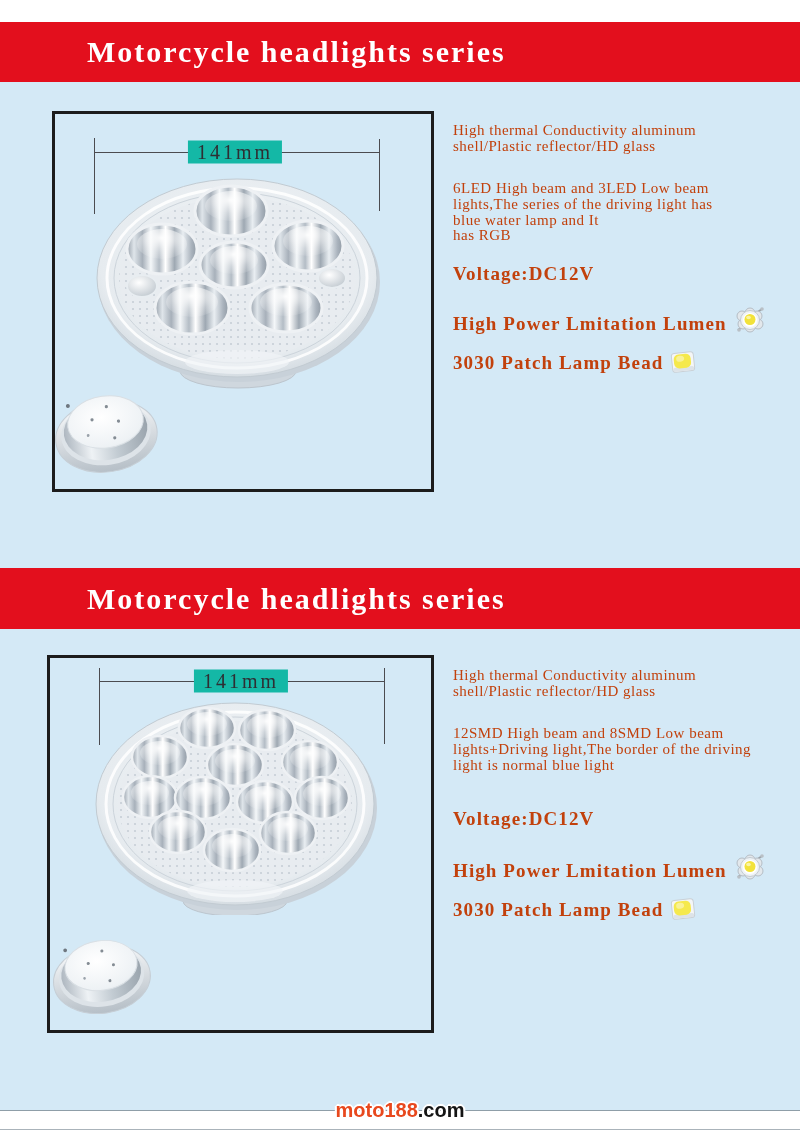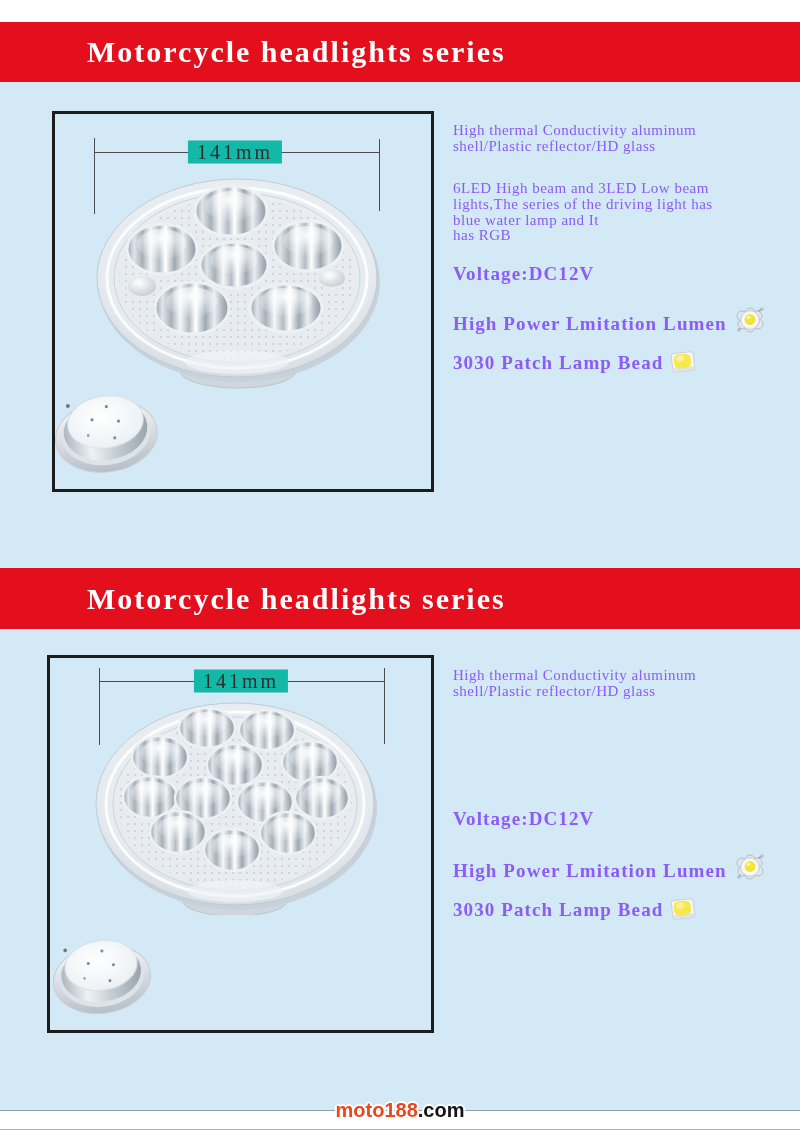--- a/index.html
+++ b/index.html
@@ -13,21 +13,21 @@
         font-size:30px;letter-spacing:2px;white-space:nowrap;}
   .photo-box{position:absolute;border:3px solid #1c1c1c;}
   .box-1{left:52px;top:111px;width:376px;height:375px;}
   .box-2{left:47px;top:655px;width:381px;height:372px;}
   .dim-line-h{position:absolute;height:1px;background:#4b4b50;}
   .dim-line-v{position:absolute;width:1px;background:#4b4b50;}
   .dim-label{position:absolute;transform:translate(-50%,-50%);background:#14b8a6;
         padding:0 9px;font-size:20px;letter-spacing:3px;color:#2e2e33;white-space:nowrap;}
   .photo{position:absolute;}
   .spec{position:absolute;left:453px;width:345px;white-space:pre-line;
-        font-size:15px;line-height:15.8px;letter-spacing:0.5px;color:#8b5cf6;}
+        font-size:15px;line-height:15.8px;letter-spacing:0.5px;color:#c2410c;}
   .spec.big{font-size:19px;line-height:22px;letter-spacing:1.1px;white-space:nowrap;
         display:flex;align-items:flex-end;gap:7px;font-weight:bold;}
   .wm-line{position:absolute;left:0;top:1110px;width:800px;height:1px;background:#8f9ea8;}
   .bottom-strip{position:absolute;left:0;top:1111px;width:800px;height:20px;background:#ffffff;}
   .bottom-edge{position:absolute;left:0;top:1129px;width:800px;height:1px;background:#aab3ba;}
   .watermark{position:absolute;left:400px;top:1110px;transform:translate(-50%,-50%);
         font-family:"Liberation Sans","DejaVu Sans",sans-serif;font-weight:bold;font-size:20px;
         white-space:nowrap;z-index:5;
         text-shadow:-2px 0 0 #fff,2px 0 0 #fff,0 -2px 0 #fff,0 2px 0 #fff,
         -1px -1px 0 #fff,1px 1px 0 #fff,-1px 1px 0 #fff,1px -1px 0 #fff;}
@@ -271,20 +271,23 @@
       <circle cx="42" cy="29" r="1.6" fill="#848c94"></circle>
       <circle cx="68" cy="34" r="1.6" fill="#848c94"></circle>
       <circle cx="36" cy="44" r="1.4" fill="#9aa2aa"></circle>
       <circle cx="62" cy="50" r="1.6" fill="#848c94"></circle>
       <circle cx="20" cy="12" r="2" fill="#6f777f"></circle>
     </g>
   </svg>
 
   <div class="spec" style="top:668px;">High thermal Conductivity aluminum
 shell/Plastic reflector/HD glass</div>
+  <div class="spec" style="top:726px;">12SMD High beam and 8SMD Low beam
+lights+Driving light,The border of the driving
+light is normal blue light</div>
   <div class="spec big" style="top:808px;">
     <span>Voltage:DC12V</span>
   </div>
   <div class="spec big" style="top:852px;">
     <span>High Power Lmitation Lumen</span>
     <svg width="32" height="30" viewBox="0 0 32 30">
       <line x1="4" y1="25" x2="11" y2="20" stroke="#9aa2a8" stroke-width="2"></line>
       <line x1="21" y1="9" x2="28" y2="4" stroke="#9aa2a8" stroke-width="2"></line>
       <circle cx="28" cy="4" r="1.8" fill="#b9c0c6"></circle>
       <circle cx="5" cy="25" r="1.8" fill="#b9c0c6"></circle>

